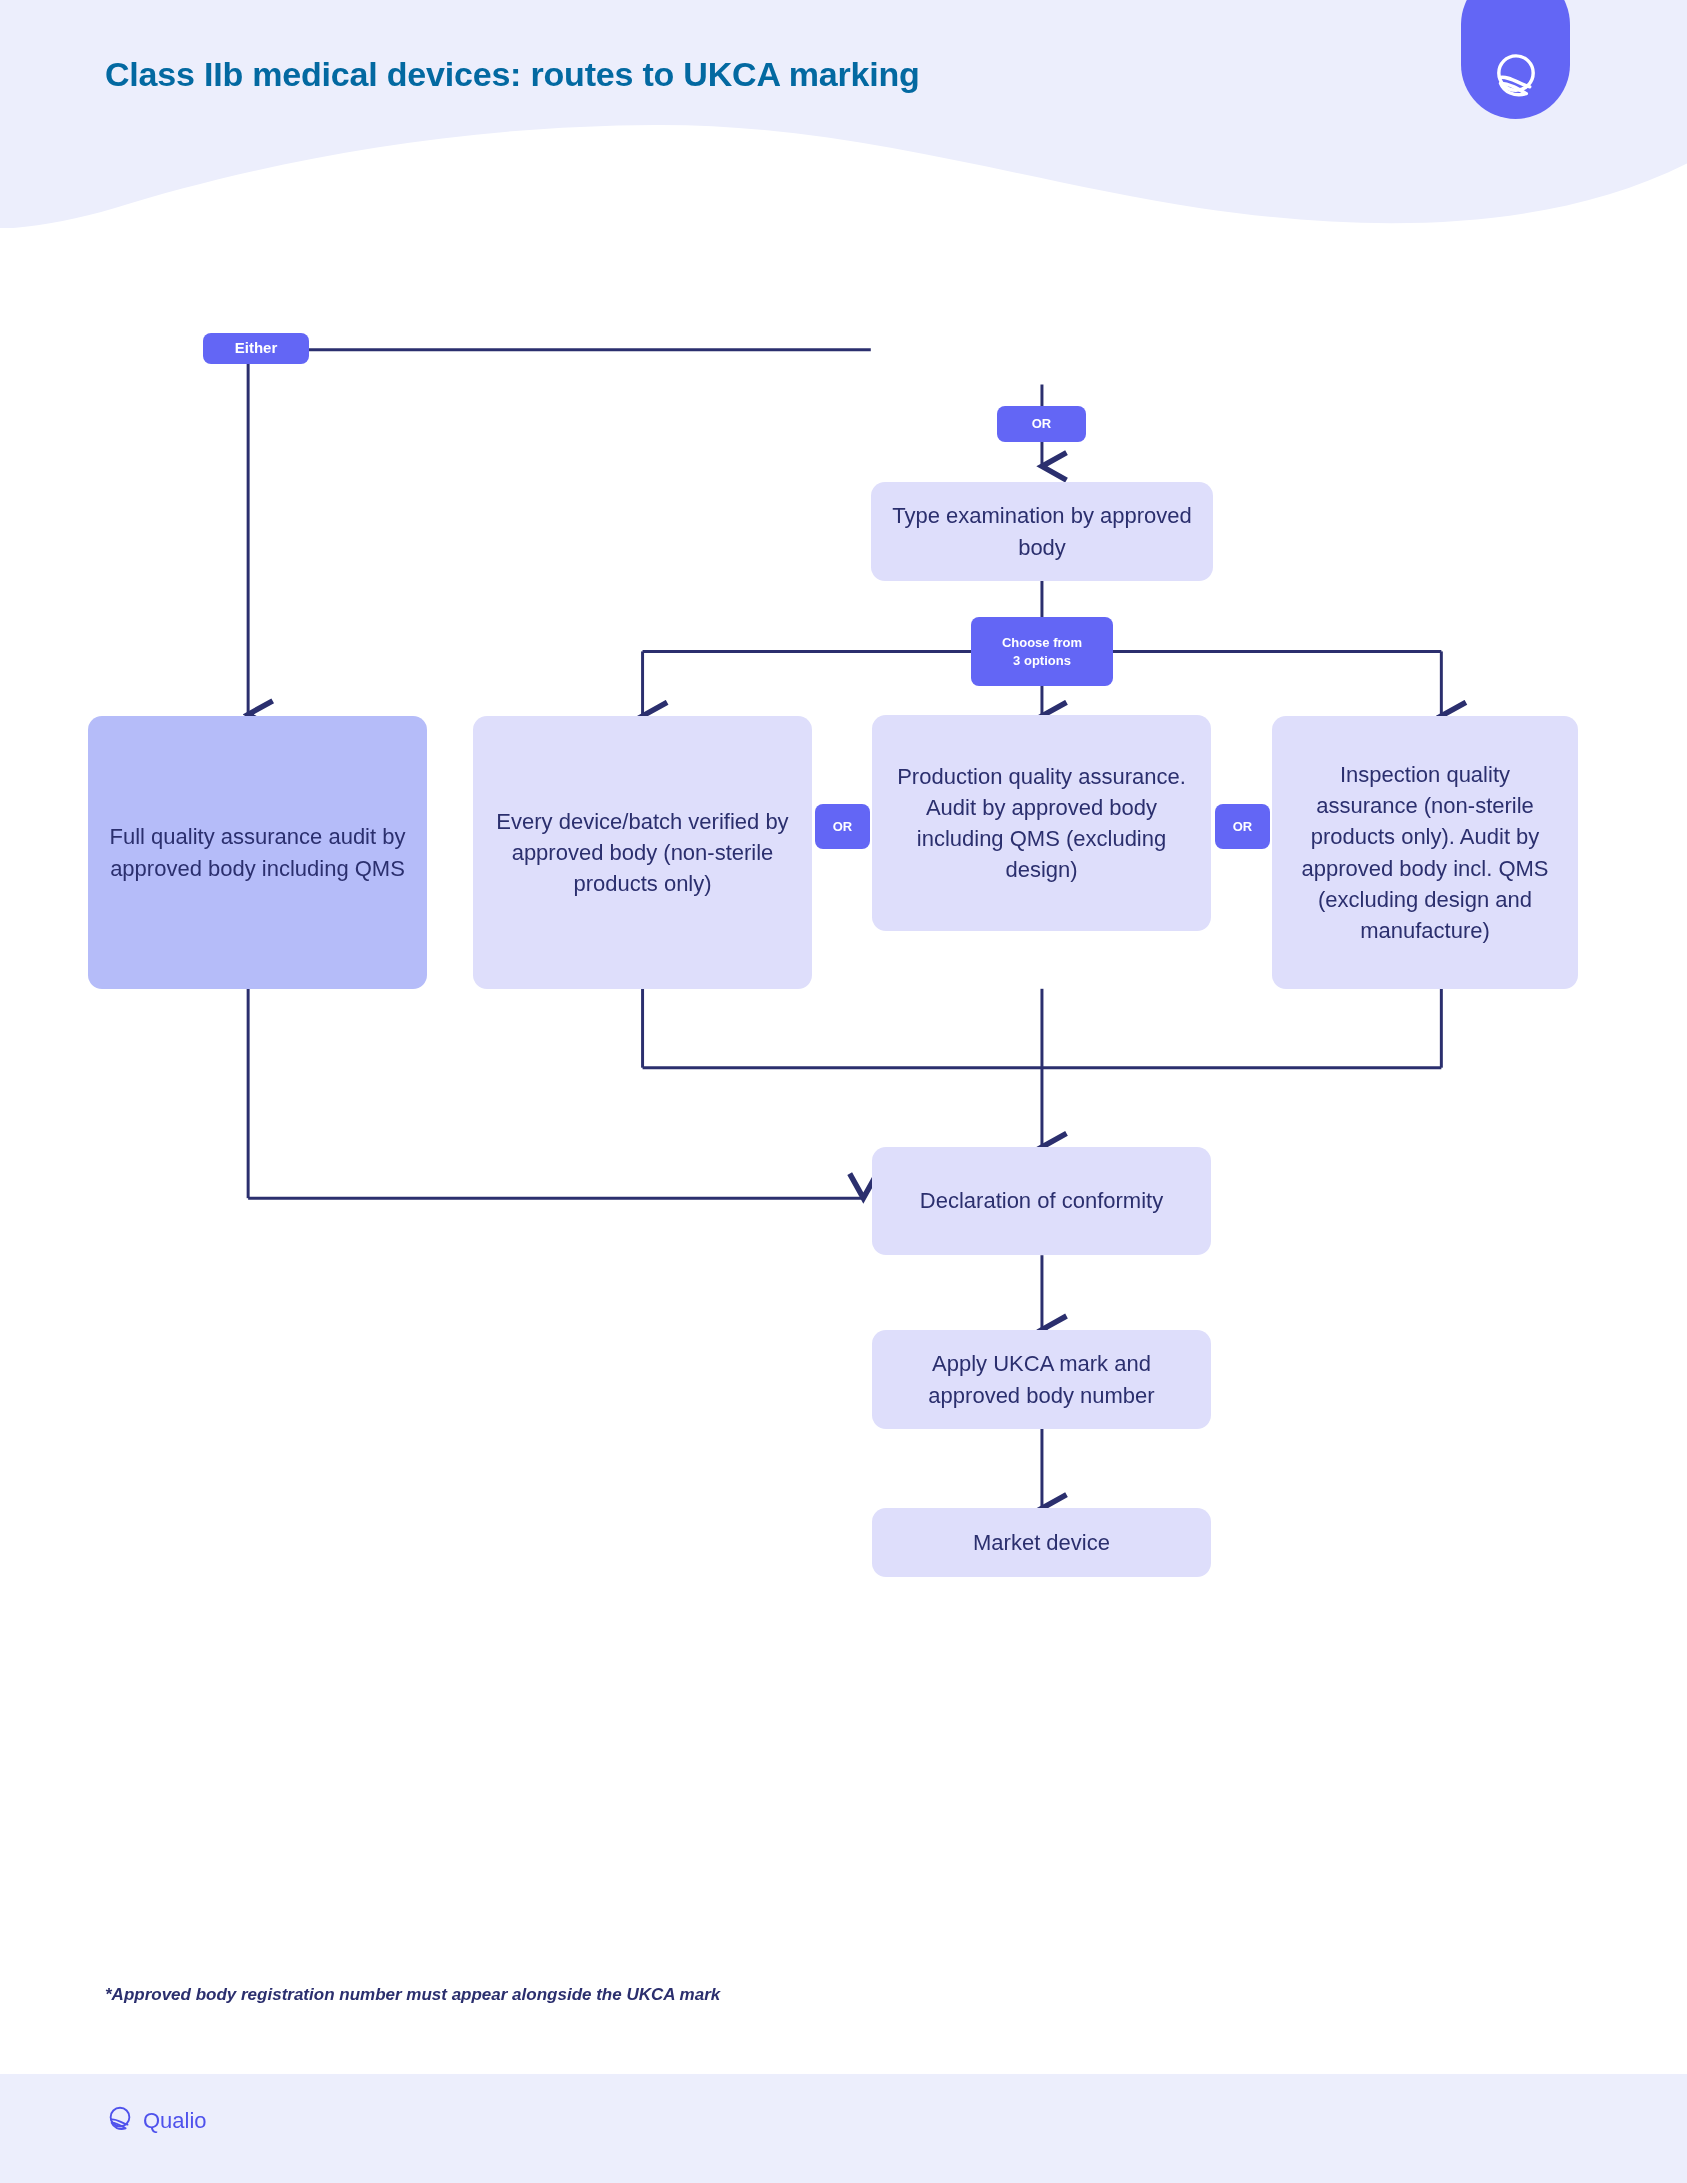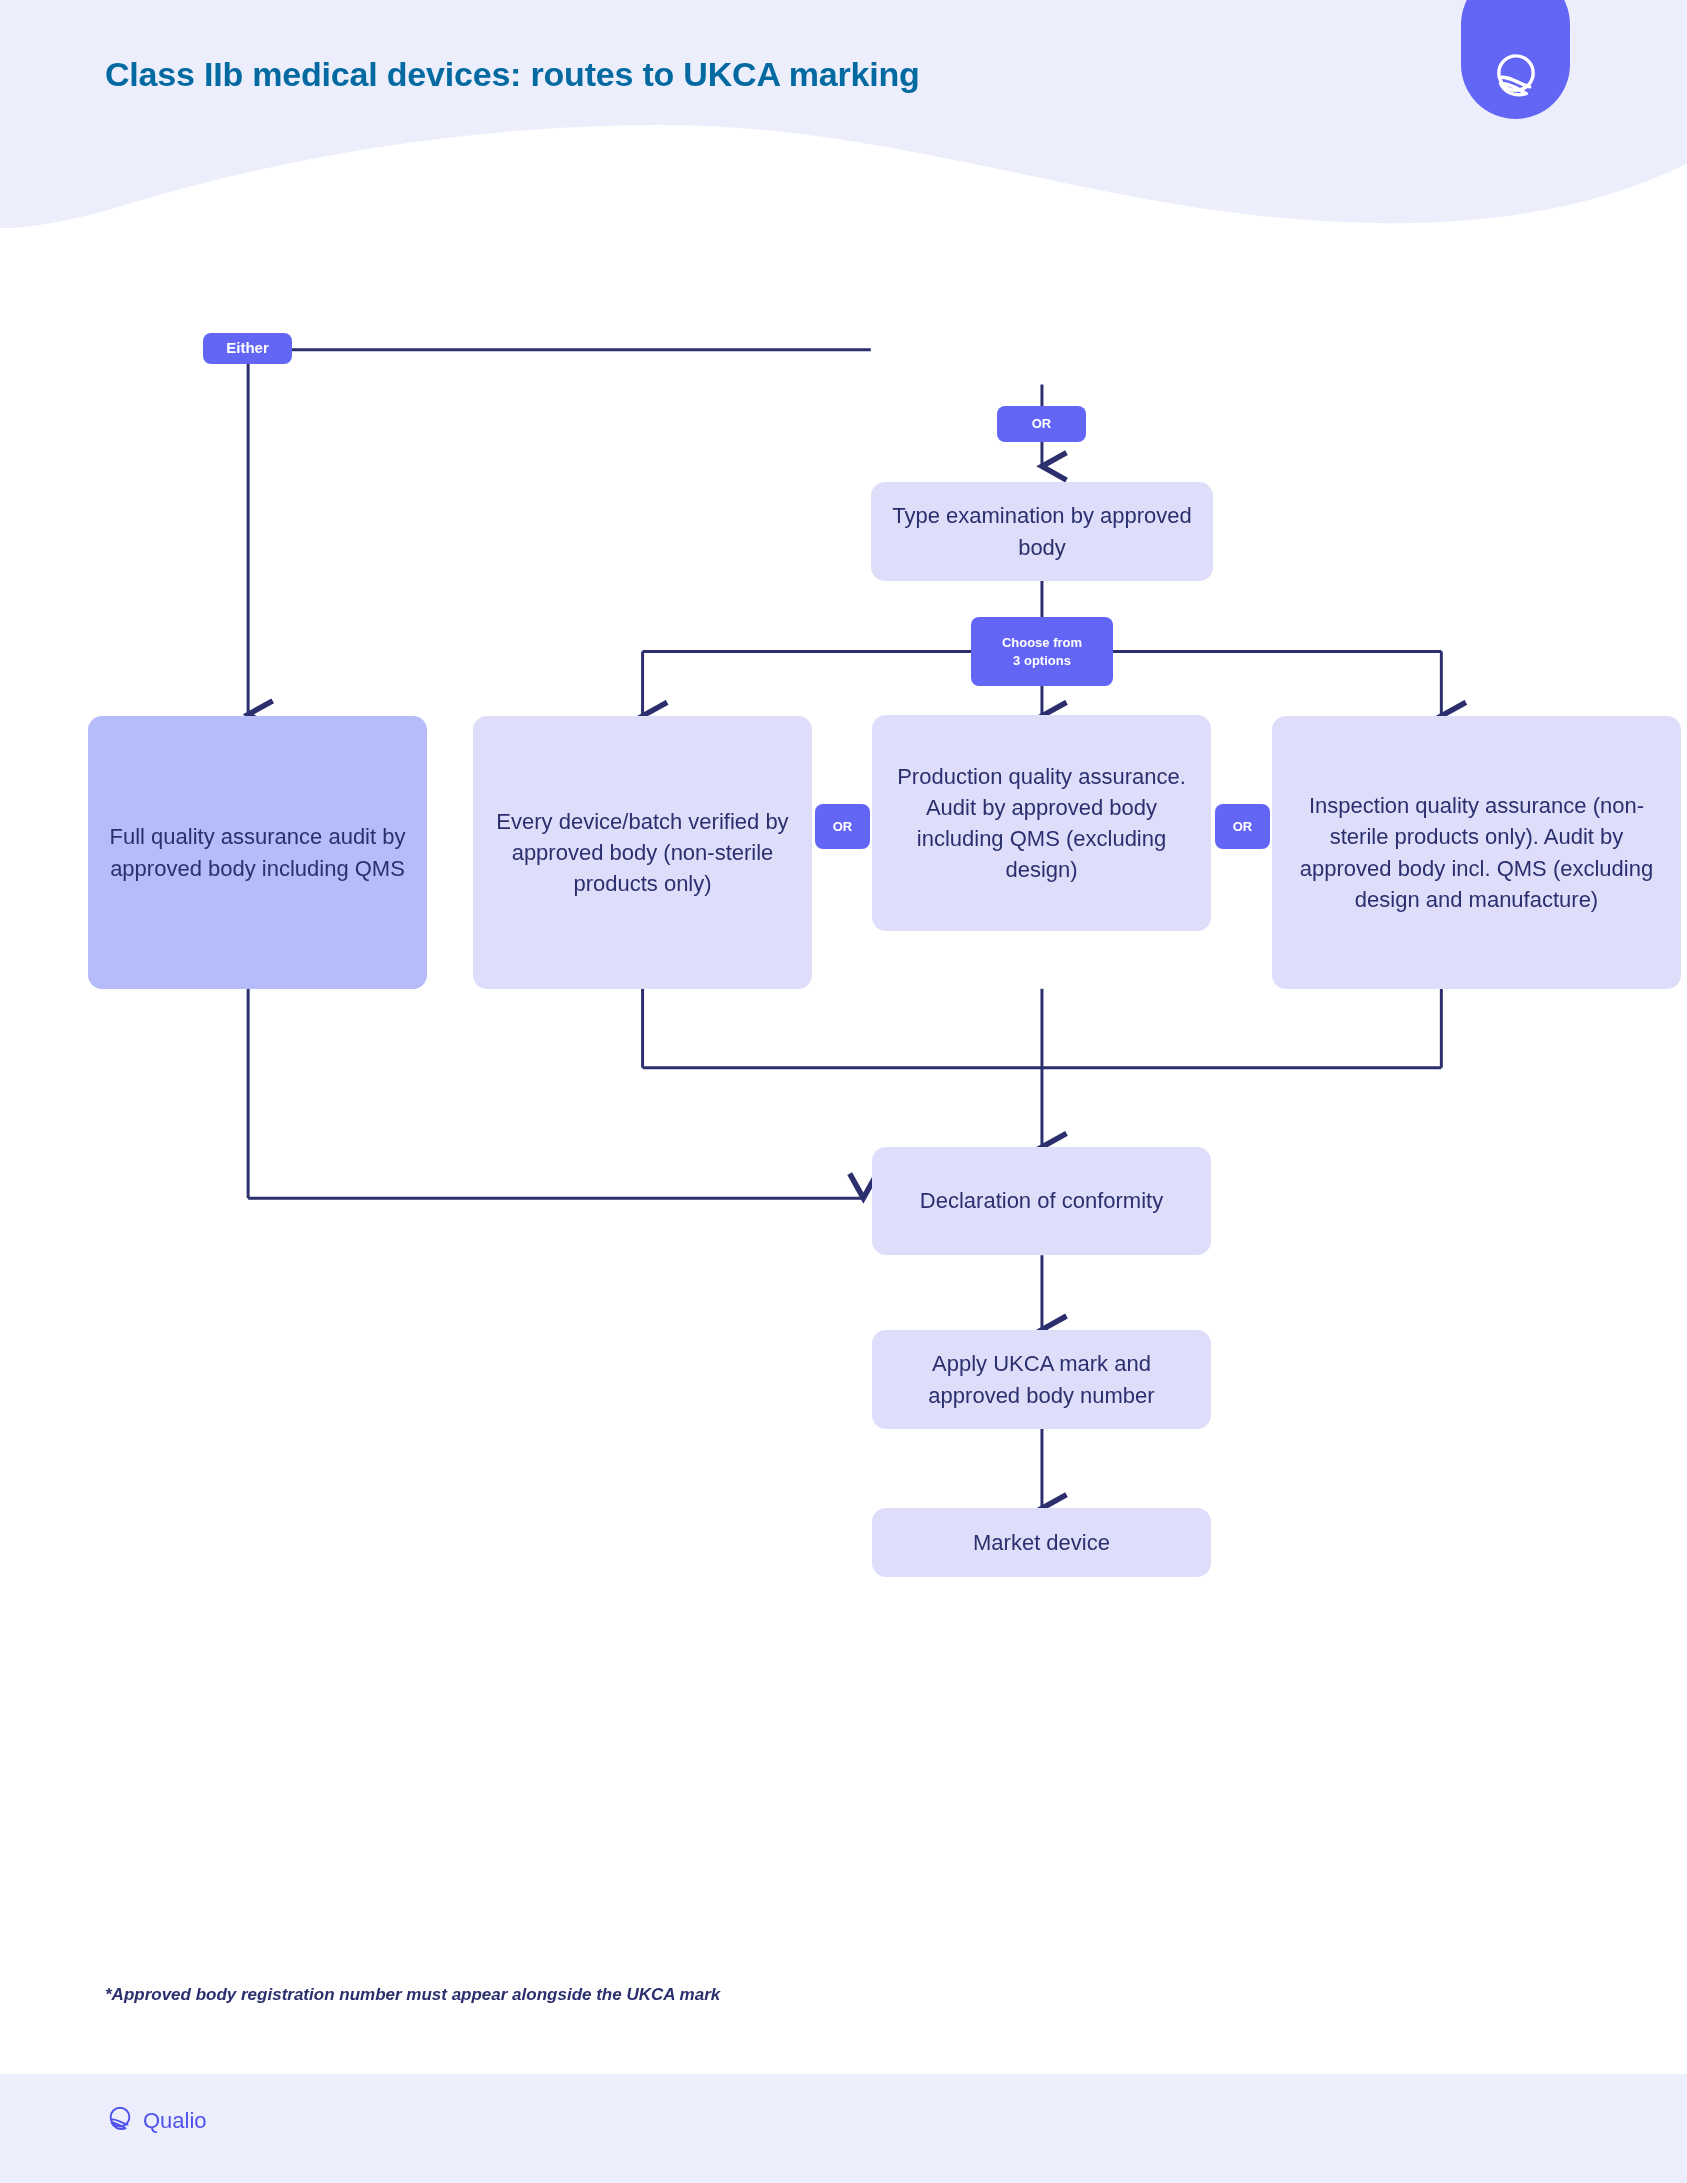--- a/index.html
+++ b/index.html
@@ -159,37 +159,37 @@
   </div>
 
   <div class="node light" style="left:473px; top:716px; width:339px; height:273px;">
     <span>Every device/batch verified by approved body (non-sterile products only)</span>
   </div>
 
   <div class="node light" style="left:872px; top:675px; width:339px; height:216px;margin-top:40px;">
     <span>Production quality assurance. Audit by approved body including QMS (excluding design)</span>
   </div>
 
-  <div class="node light" style="left:1272px; top:716px; width:409px; height:273px;">
+  <div class="node light" style="left:1272px; top:716px; width:306px; height:273px;">
     <span>Inspection quality assurance (non-sterile products only). Audit by approved body incl. QMS (excluding design and manufacture)</span>
   </div>
 
   <div class="node light" style="left:872px; top:1147px; width:339px; height:108px;">
     <span>Declaration of conformity</span>
   </div>
 
   <div class="node light" style="left:872px; top:1330px; width:339px; height:99px;">
     <span>Apply UKCA mark and approved body number</span>
   </div>
 
   <div class="node light" style="left:872px; top:1508px; width:339px; height:69px;">
     <span>Market device</span>
   </div>
 
-  <div class="badge" style="left:203px; top:333px; width:89px; height:31px; font-size:15px;">
+  <div class="badge" style="left:203px; top:333px; width:106px; height:31px; font-size:15px;">
     <span>Either</span>
   </div>
 
   <div class="badge" style="left:997px; top:406px; width:89px; height:36px;">
     <span>OR</span>
   </div>
 
   <div class="badge" style="left:971px; top:617px; width:142px; height:69px;">
     <span>Choose from
 3 options</span>

